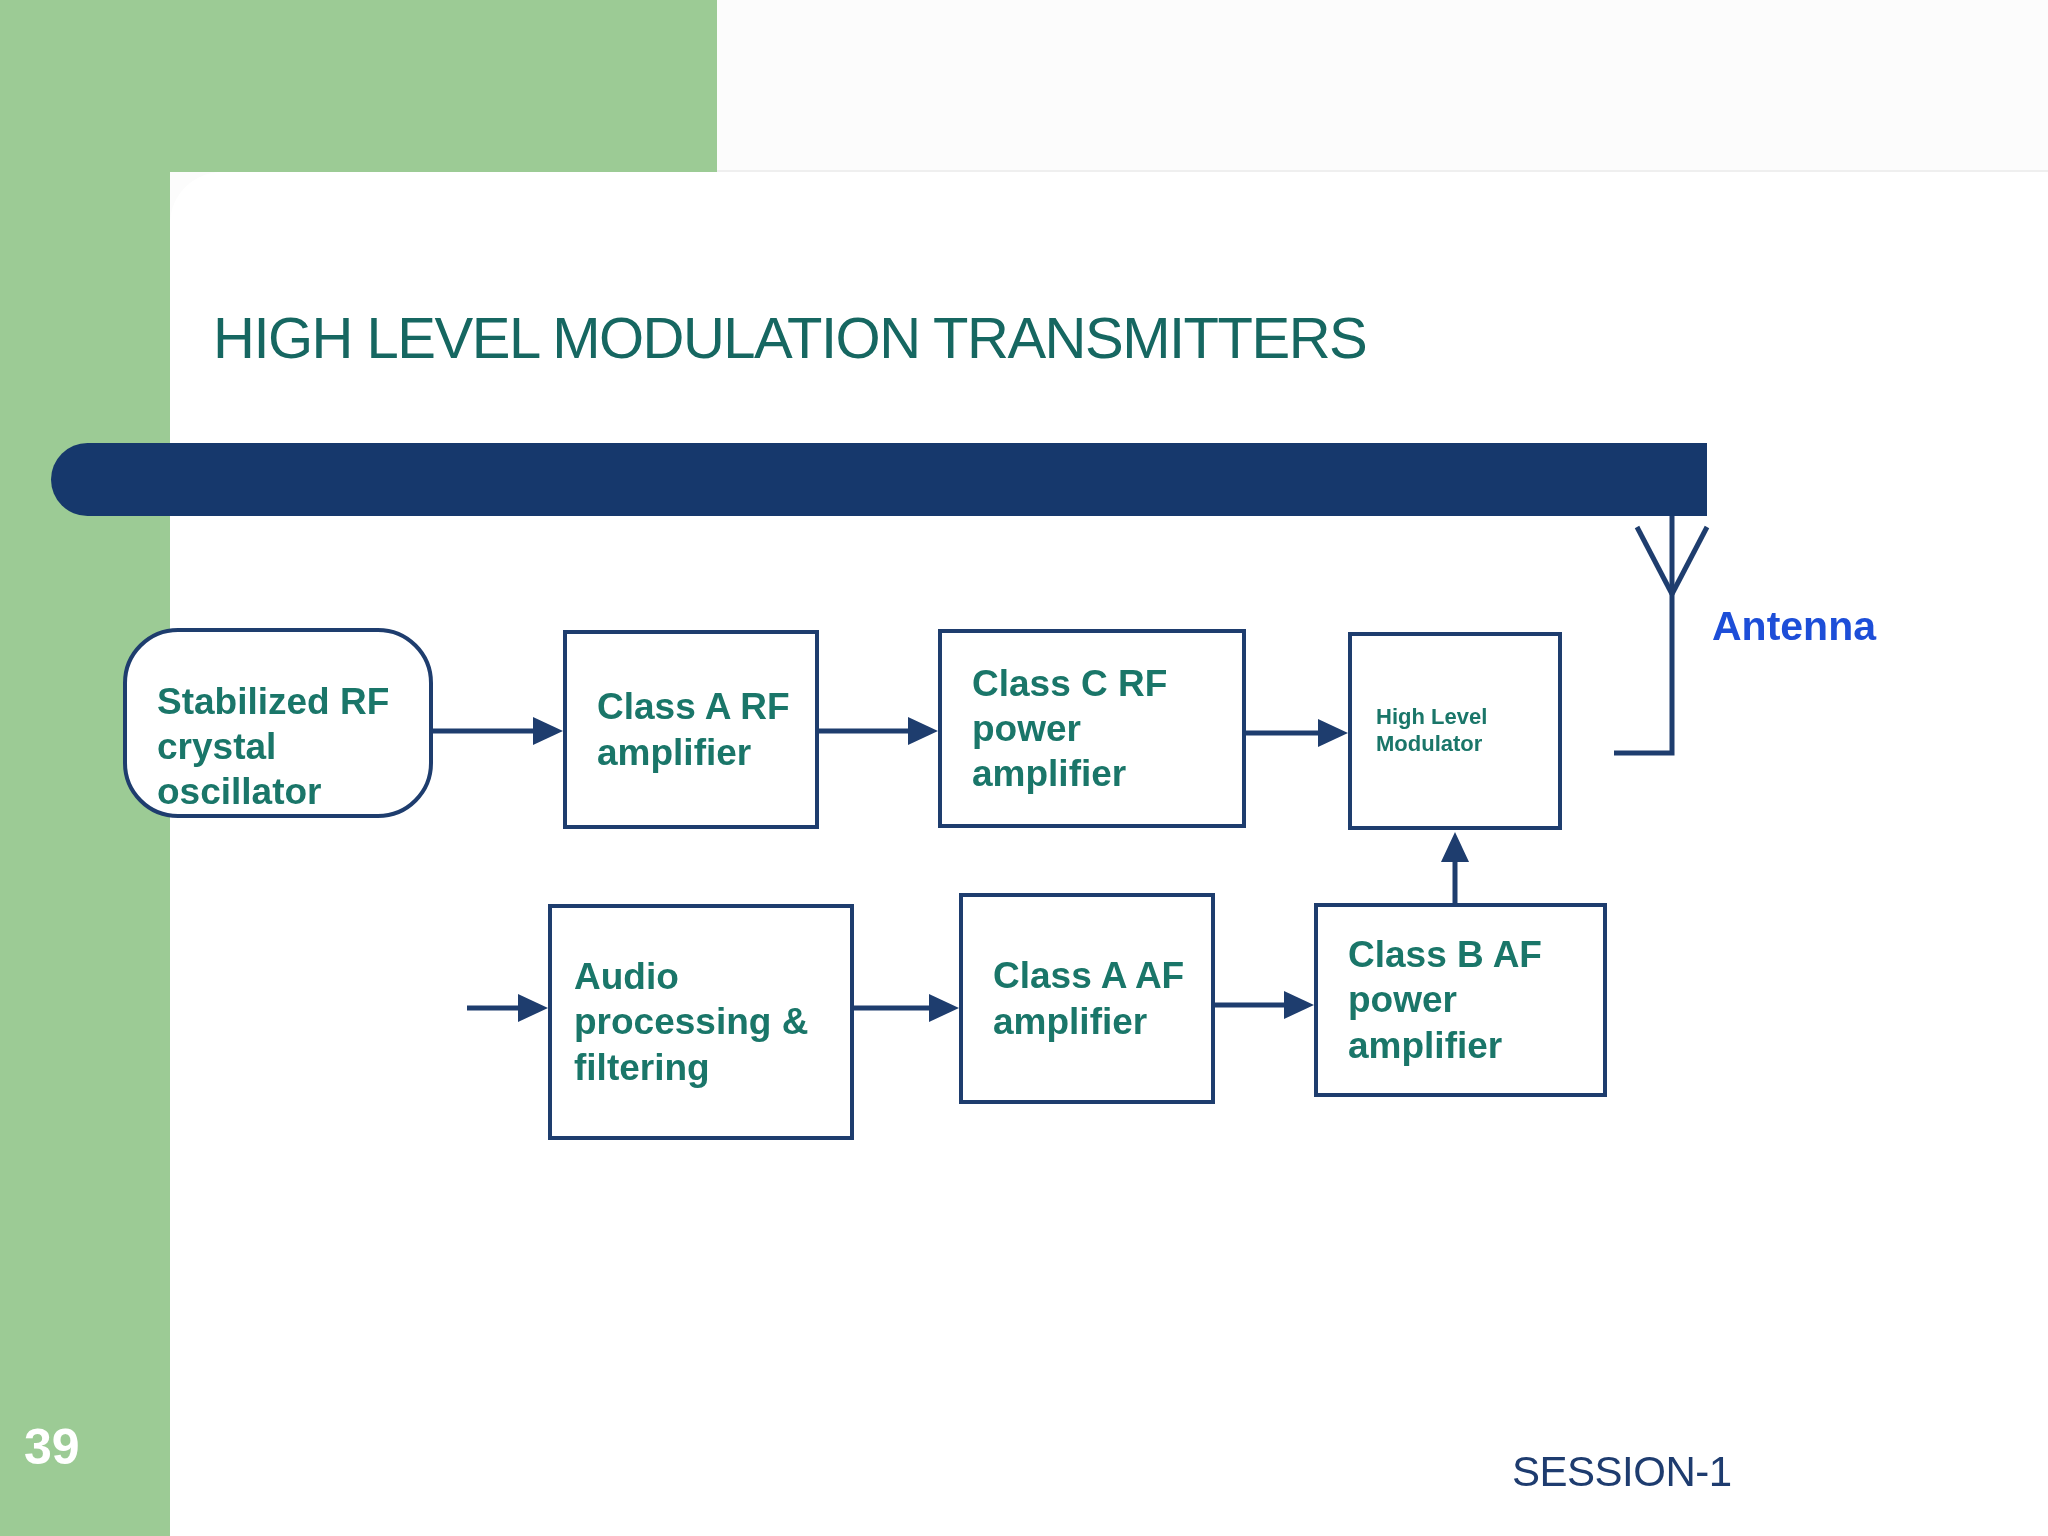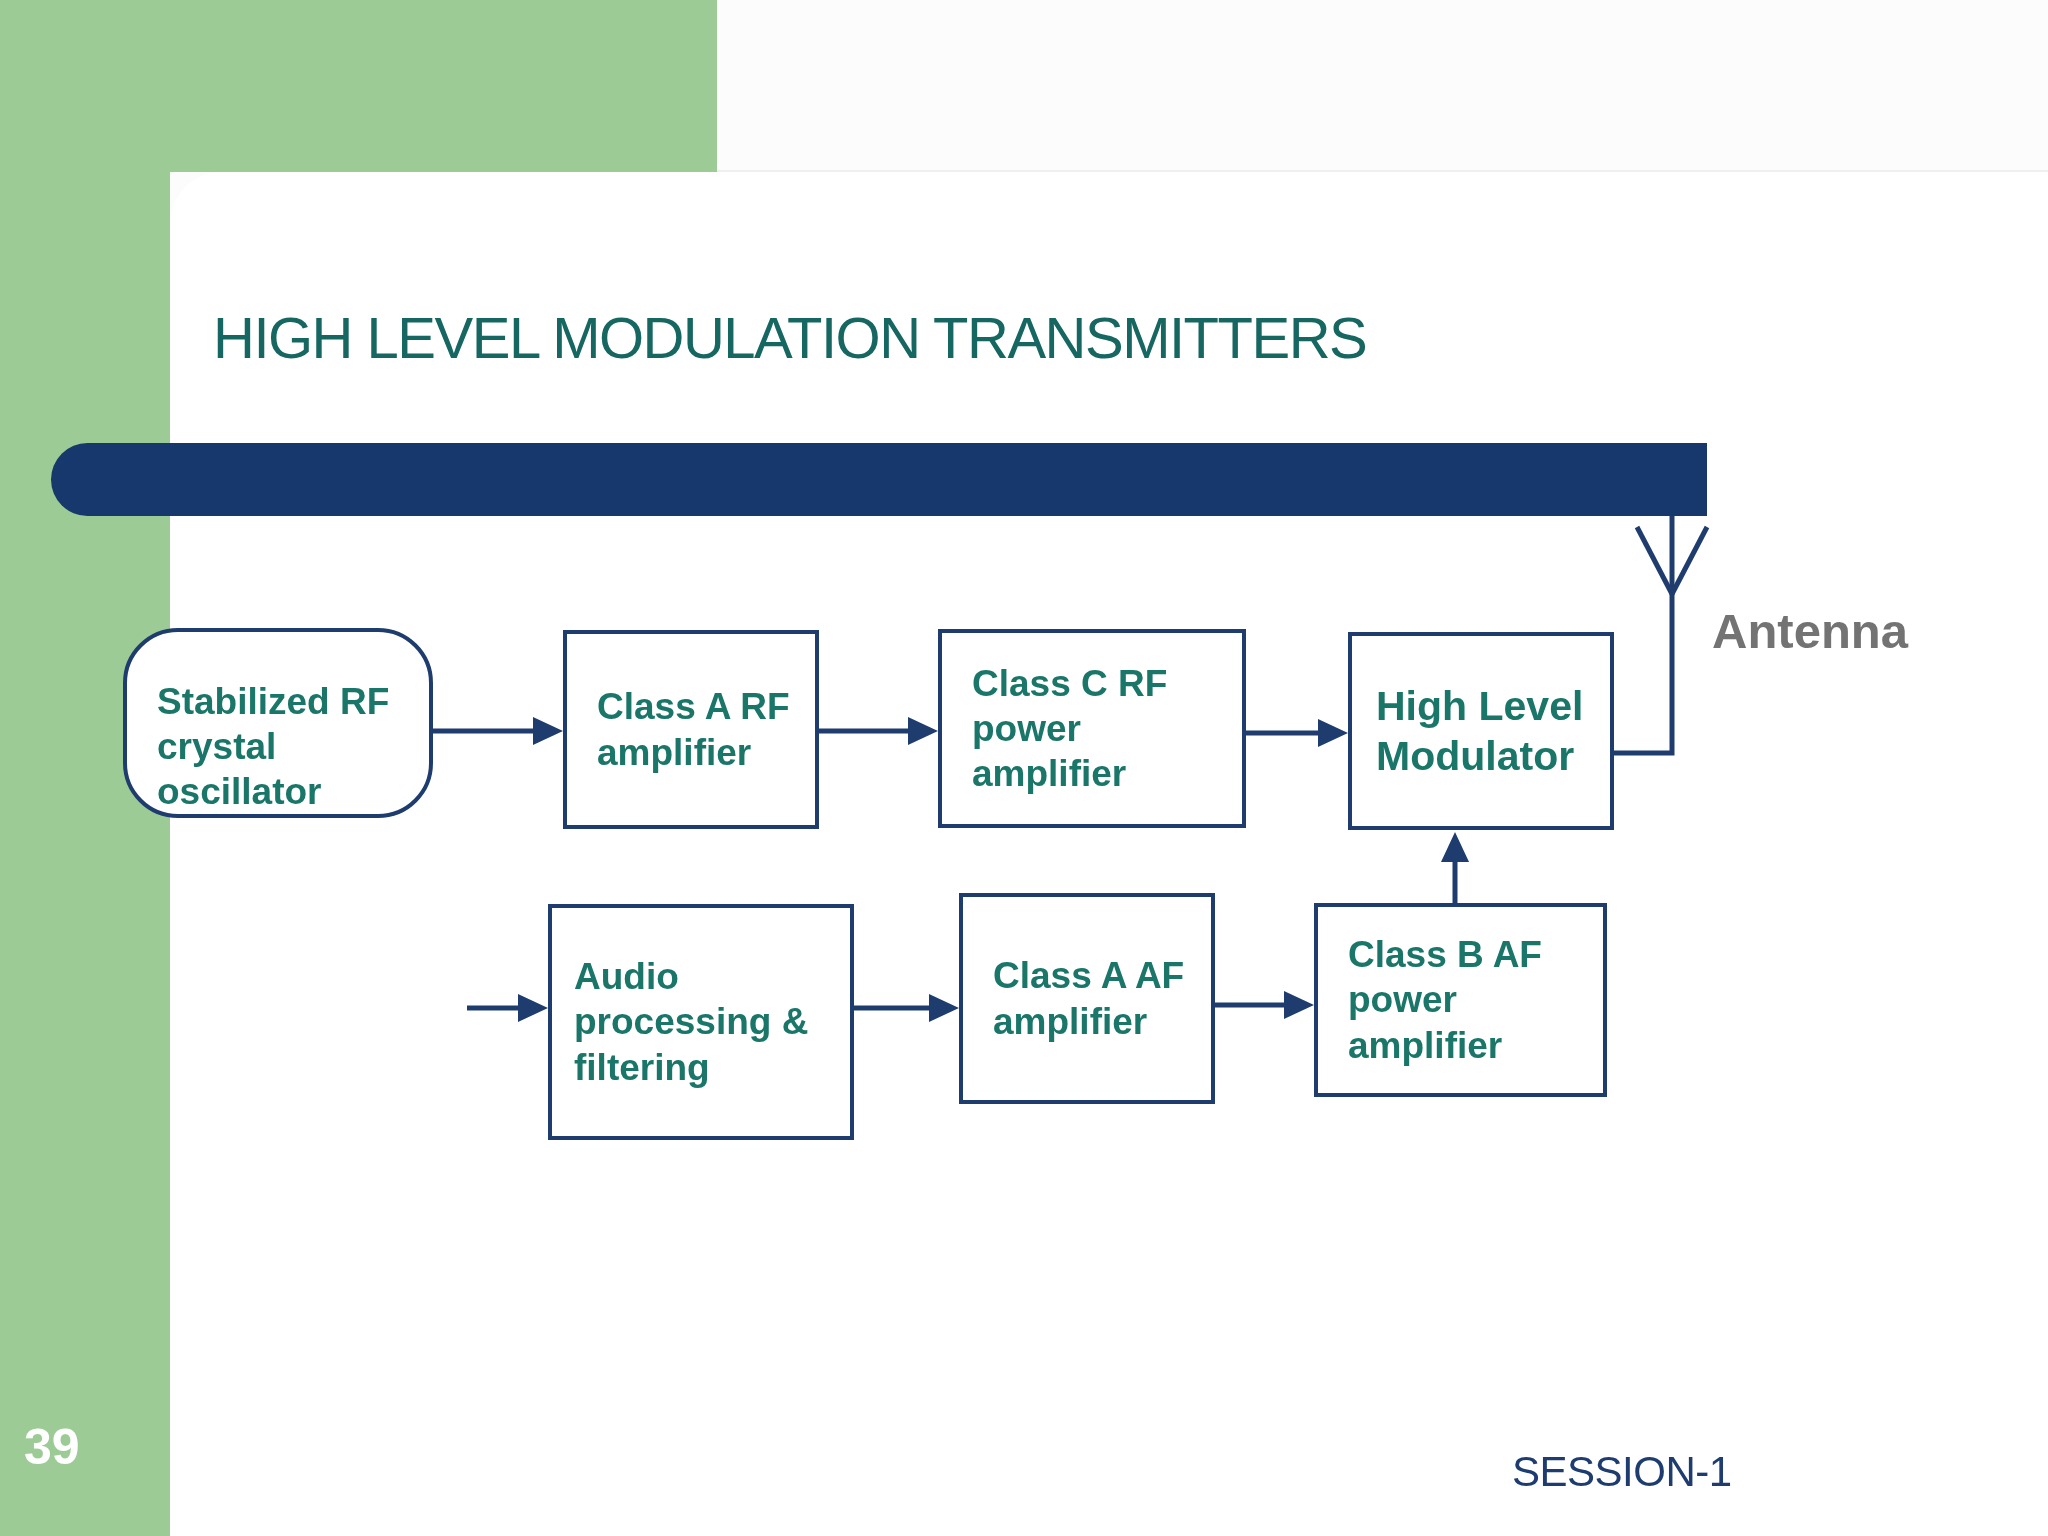--- a/index.html
+++ b/index.html
@@ -60,38 +60,38 @@
     display: flex; align-items: center;
     color: #1a7669;
     font-weight: bold;
     font-size: 37px; line-height: 1.22;
     white-space: pre-line;
   }
   .dbox .label { padding-left: 30px; }
   .box-oscillator { left: 123px; top: 628px; width: 310px; height: 190px; border-radius: 55px; align-items: flex-end; }
   .box-class-a-rf { left: 563px; top: 630px; width: 256px; height: 199px; }
   .box-class-c-rf { left: 938px; top: 629px; width: 308px; height: 199px; }
-  .box-modulator  { left: 1348px; top: 632px; width: 266px; height: 198px; font-size: 41px; }
+  .box-modulator  { left: 1348px; top: 632px; width: 214px; height: 198px; font-size: 22px; }
   .box-modulator .label { padding-left: 24px; }
   .box-af-signal  { left: 157px; top: 923px; width: 310px; height: 212px; }
   .box-audio-proc { left: 548px; top: 904px; width: 306px; height: 236px; }
   .box-audio-proc .label { padding-left: 22px; }
   .box-class-a-af { left: 959px; top: 893px; width: 256px; height: 211px; }
   .box-class-b-af { left: 1314px; top: 903px; width: 293px; height: 194px; }
   
   .wires {
     position: absolute; left: 0; top: 0;
     width: 2048px; height: 1536px;
     pointer-events: none;
   }
   
   .antenna-label {
     position: absolute; left: 1712px; top: 603px;
-    font-size: 49px; font-weight: bold;
-    color: #737373;
+    font-size: 41px; font-weight: bold;
+    color: #1d4ed8;
     white-space: nowrap;
   }
   .page-number {
     position: absolute; left: 24px; top: 1418px;
     font-size: 50px; font-weight: bold;
     color: #ffffff;
   }
   .footer-text {
     position: absolute; left: 1512px; top: 1448px;
     font-size: 42px;

